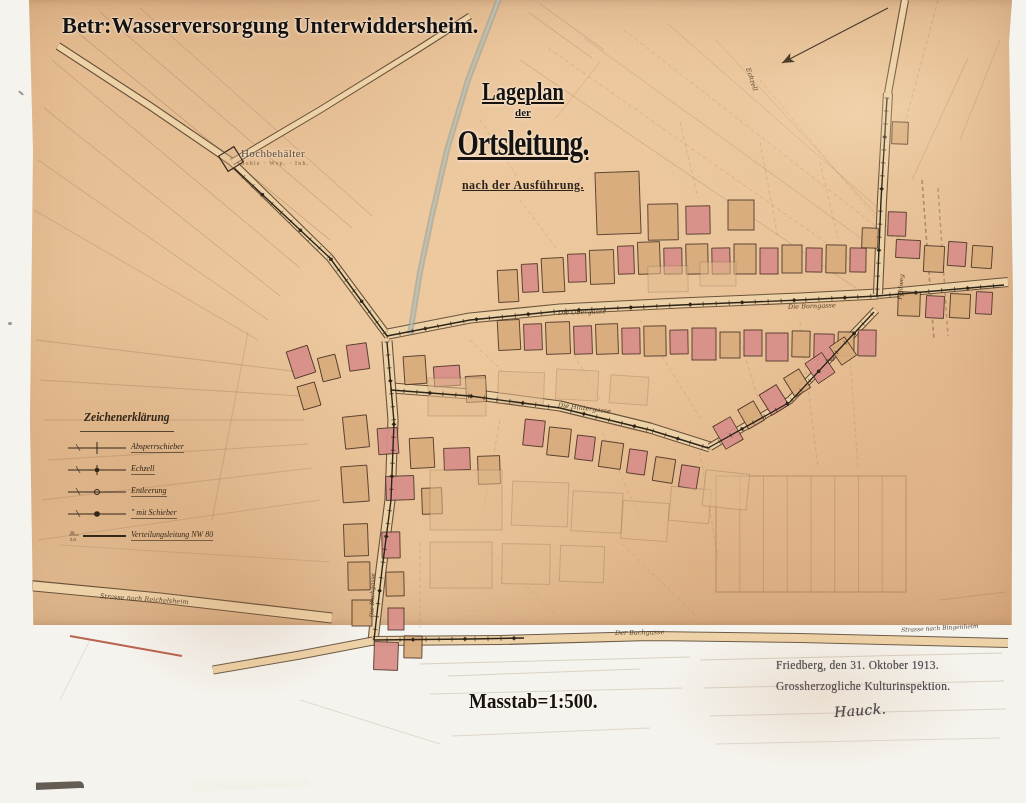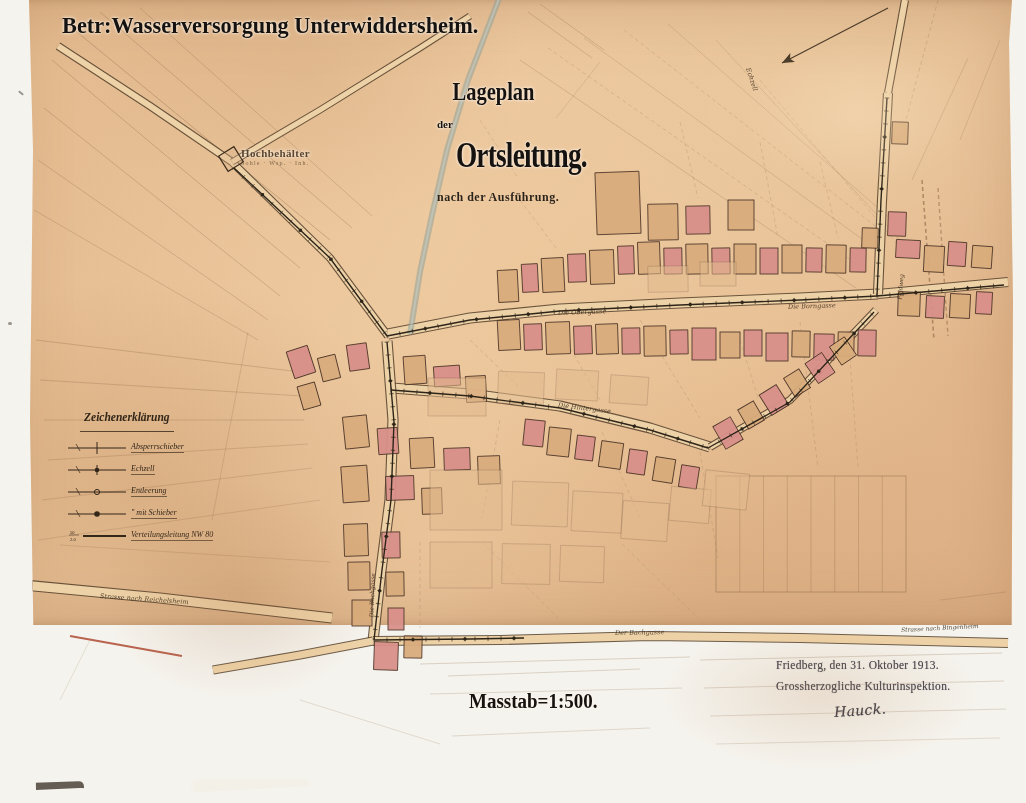--- a/index.html
+++ b/index.html
@@ -13,27 +13,27 @@
       radial-gradient(ellipse 620px 420px at 50% 45%, rgba(242,208,162,.32), transparent 75%),
       radial-gradient(ellipse 320px 220px at 30% 12%, rgba(178,128,82,.16), transparent 70%),
       radial-gradient(ellipse 400px 260px at 70% 88%, rgba(190,138,88,.2), transparent 72%),
       linear-gradient(118deg,#e3b98d,#ecc79e 40%,#e6bd92 70%,#ddae84);
     box-shadow: inset 0 0 70px rgba(140,90,50,.30), inset 0 0 10px rgba(120,80,45,.28);
   }
   #map-svg{position:absolute;left:0;top:0;width:1026px;height:803px;}
   .halo{text-shadow:0 0 4px rgba(255,248,238,.95),0 0 1.5px rgba(255,249,240,.9);}
   .subject{position:absolute;left:62px;top:13px;font-weight:700;font-size:23px;color:#15120f;
     transform:scaleX(.97);transform-origin:0 0;letter-spacing:0;white-space:nowrap;}
-  .title-block{position:absolute;left:437px;top:78px;width:172px;text-align:left;color:#15120f;}
+  .title-block{position:absolute;left:437px;top:78px;width:172px;text-align:center;color:#15120f;text-decoration:underline;}
   .t1{font-weight:700;font-size:25px;transform:scaleX(.82);transform-origin:50% 50%;}
-  .t2{font-weight:700;font-size:11px;margin-top:12px;}
+  .t2{font-weight:700;font-size:11px;}
   .t3{font-weight:700;font-size:35px;margin-top:6px;transform:scaleX(.78);transform-origin:50% 50%;letter-spacing:-1px;}
   .t4{font-size:12px;font-weight:700;margin-top:14px;letter-spacing:.5px;opacity:.9;}
   .hb{position:absolute;left:241px;top:147px;color:#4a3724;opacity:.9;}
-  .hb-name{font-weight:700;font-size:11px;letter-spacing:.4px;}
+  .hb-name{font-weight:400;font-size:11px;letter-spacing:.4px;}
   .hb-note{font-size:6px;letter-spacing:1.2px;opacity:.75;margin-top:1px;}
   .legend{position:absolute;left:66px;top:407px;width:178px;color:#33271a;}
   .legend-title{font-style:italic;font-weight:700;font-size:11.5px;border-bottom:1px solid rgba(51,39,26,.8);
     display:inline-block;padding:0 4px 8px 4px;margin-left:14px;}
   .legend-row{display:flex;align-items:center;gap:1px;margin-top:8px;height:14px;}
   .legend-label{font-style:italic;font-size:8px;border-bottom:.5px solid rgba(58,44,28,.65);white-space:nowrap;padding-bottom:1px;}
   .scale{position:absolute;left:469px;top:690px;font-weight:700;font-size:20px;color:#15120f;
     transform:scaleX(.95);transform-origin:0 0;white-space:nowrap;}
   .sig-block{position:absolute;left:776px;top:655px;color:#45434e;font-size:11.5px;letter-spacing:.3px;
     line-height:1.8;text-shadow:0 0 .8px rgba(69,67,78,.55);}

